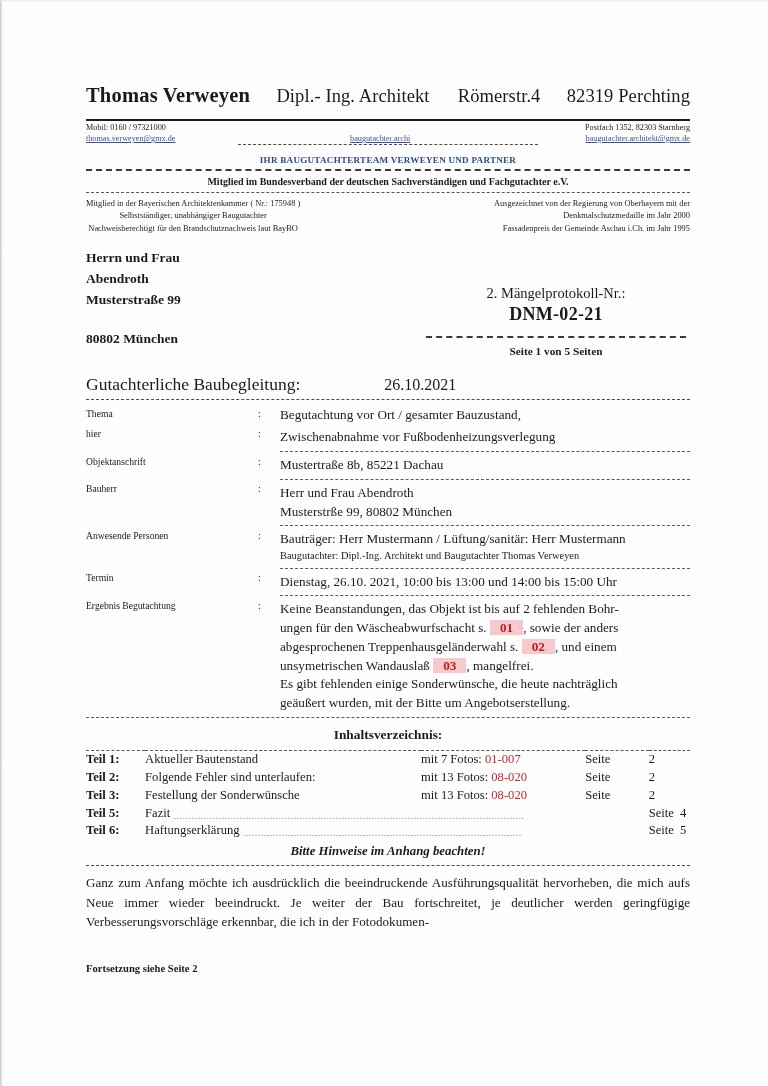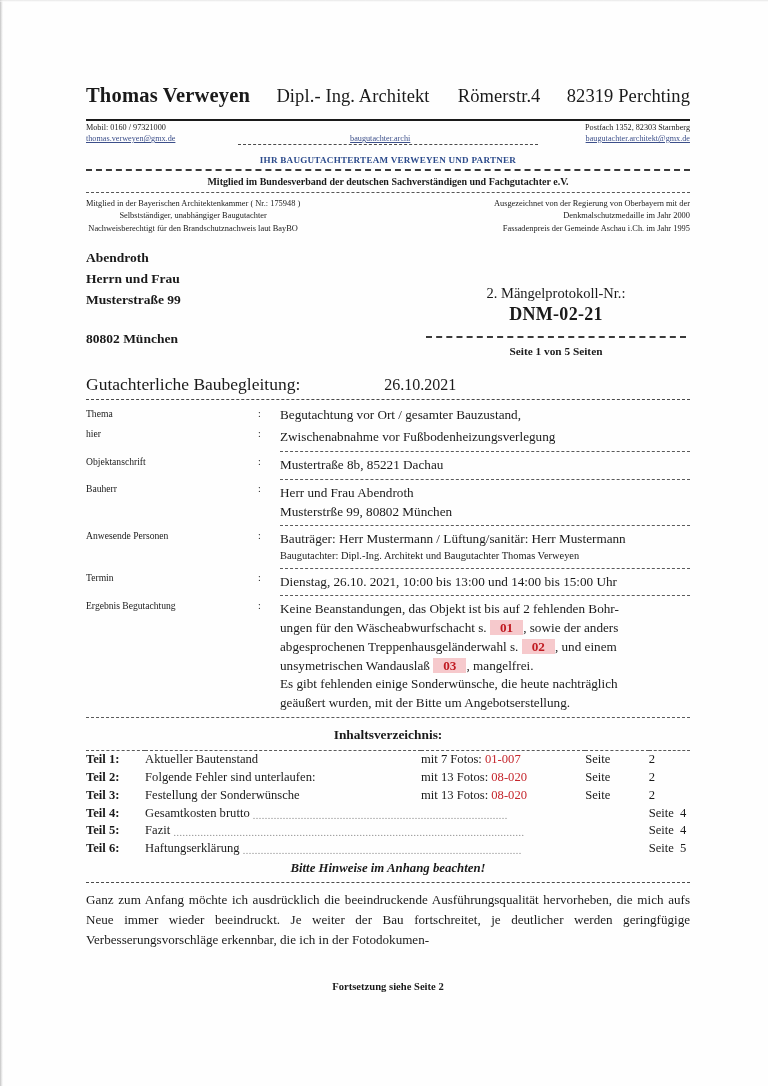--- a/index.html
+++ b/index.html
@@ -272,21 +272,20 @@
   
   .closing {
     border-top: 1px dashed #4a4a4a;
     padding-top: 7px;
     font-size: 13.1px;
     line-height: 1.52;
     text-align: justify;
   }
   .closing p { margin: 0; }
   .footer-note {
-    text-align: center;
     font-weight: bold;
     font-size: 10.6px;
     margin-top: 31px;
   }
 </style>
 </head>
 <body>
 
 <div class="page">
   <div class="scan-edge-left"></div>
@@ -329,22 +328,22 @@
       </div>
       <div class="right">
         <div>Ausgezeichnet von der Regierung von Oberbayern mit der</div>
         <div>Denkmalschutzmedaille im Jahr 2000</div>
         <div>Fassadenpreis der Gemeinde Aschau i.Ch. im Jahr 1995</div>
       </div>
     </div>
 
     <div class="addr-zone">
       <div class="addr-block">
+        <div>Herrn und Frau</div>
         <div>Abendroth</div>
-        <div>Herrn und Frau</div>
         <div>Musterstraße 99</div>
         <div class="addr-city">80802 München</div>
       </div>
 
       <div class="proto-block">
         <div class="proto-label">2. Mängelprotokoll-Nr.:</div>
         <div class="proto-number">DNM-02-21</div>
         <div class="proto-rule"></div>
         <div class="proto-pages">Seite 1 von 5 Seiten</div>
       </div>
@@ -431,25 +430,20 @@
         <td class="toc-num">2</td>
       </tr>
       <tr>
         <td class="toc-part" style="padding-top:1.4px">Teil 3:</td>
         <td class="toc-desc">Festellung der Sonderwünsche</td>
         <td class="toc-fotos"><span>mit 13 Fotos:</span> <span class="foto-red">08-020</span></td>
         <td class="toc-seite">Seite</td>
         <td class="toc-num">2</td>
       </tr>
       <tr>
-        <td class="toc-part" style="padding-top:1.4px">Teil 4:</td>
-        <td class="toc-desc" colspan="3"><span>Gesamtkosten brutto</span> <span class="leader">.....................................................................................</span></td>
-        <td class="toc-num"><span>Seite</span>&nbsp;&nbsp;<span>4</span></td>
-      </tr>
-      <tr>
         <td class="toc-part" style="padding-top:1.4px">Teil 5:</td>
         <td class="toc-desc" colspan="3"><span>Fazit</span> <span class="leader">.....................................................................................................................</span></td>
         <td class="toc-num"><span>Seite</span>&nbsp;&nbsp;<span>4</span></td>
       </tr>
       <tr>
         <td class="toc-part" style="padding-top:1.4px">Teil 6:</td>
         <td class="toc-desc" colspan="3"><span>Haftungserklärung</span> <span class="leader">.............................................................................................</span></td>
         <td class="toc-num"><span>Seite</span>&nbsp;&nbsp;<span>5</span></td>
       </tr>
     </tbody>

